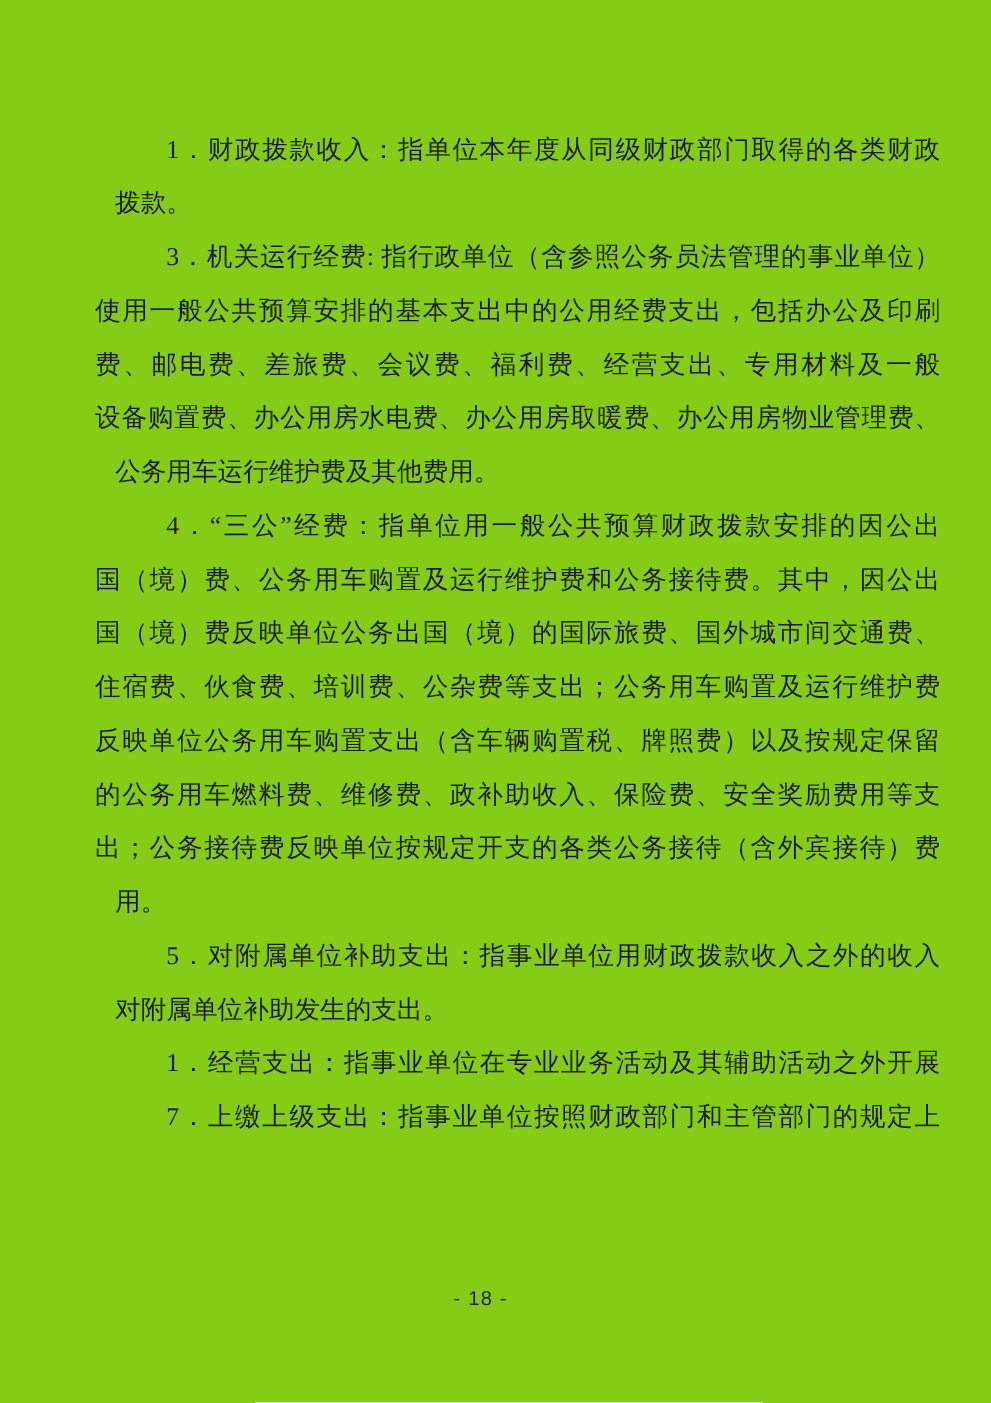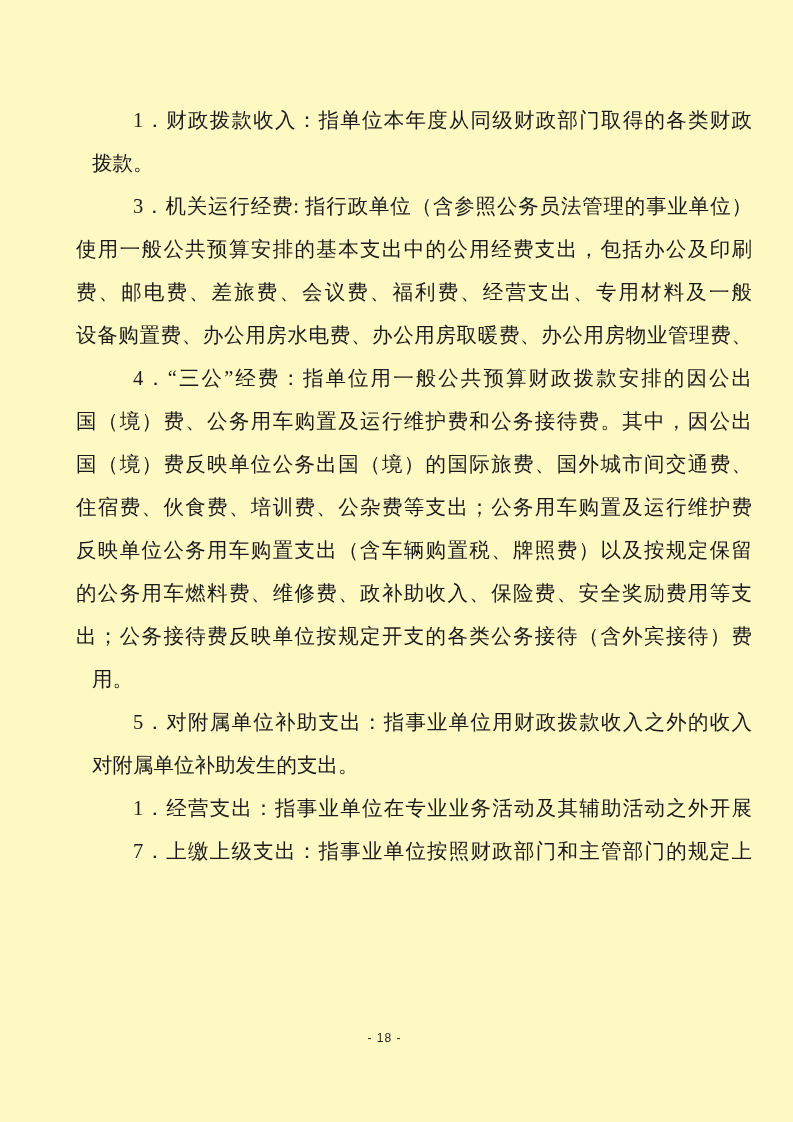--- a/index.html
+++ b/index.html
@@ -4,21 +4,21 @@
 <style>
   html, body {
     margin: 0;
     padding: 0;
     background: #ffffff;
   }
   .page {
     position: relative;
     width: 793px;
     height: 1122px;
-    background: #fef9c3;
+    background: #84cc16;
     color: #1a1a1a;
     overflow: hidden;
   }
   .doc-body {
     position: absolute;
     left: 76px;
     top: 99px;
     width: 676px;
     font-family: "Liberation Serif", "DejaVu Serif", serif;
     font-size: 20.5px;
@@ -43,39 +43,40 @@
   .line.indent {
     text-indent: 57px;
   }
   .footer {
     position: absolute;
     top: 1031px;
     left: 0;
     width: 769px;
     text-align: center;
     font-family: "Liberation Sans", "DejaVu Sans", sans-serif;
-    font-size: 12px;
+    font-size: 16px;
     letter-spacing: 1px;
     color: #222222;
   }
 </style>
 </head>
 <body>
 
 <div class="page">
   <div class="doc-body" id="doc-body">
       <div class="para">
         <div class="line indent">1．财政拨款收入：指单位本年度从同级财政部门取得的各类财政</div>
         <div class="line no-fill">拨款。</div>
       </div>
       <div class="para">
         <div class="line indent">3．机关运行经费: 指行政单位（含参照公务员法管理的事业单位）</div>
         <div class="line">使用一般公共预算安排的基本支出中的公用经费支出，包括办公及印刷</div>
         <div class="line">费、邮电费、差旅费、会议费、福利费、经营支出、专用材料及一般</div>
         <div class="line">设备购置费、办公用房水电费、办公用房取暖费、办公用房物业管理费、</div>
+        <div class="line no-fill">公务用车运行维护费及其他费用。</div>
       </div>
       <div class="para">
         <div class="line indent">4．“三公”经费：指单位用一般公共预算财政拨款安排的因公出</div>
         <div class="line">国（境）费、公务用车购置及运行维护费和公务接待费。其中，因公出</div>
         <div class="line">国（境）费反映单位公务出国（境）的国际旅费、国外城市间交通费、</div>
         <div class="line">住宿费、伙食费、培训费、公杂费等支出；公务用车购置及运行维护费</div>
         <div class="line">反映单位公务用车购置支出（含车辆购置税、牌照费）以及按规定保留</div>
         <div class="line">的公务用车燃料费、维修费、政补助收入、保险费、安全奖励费用等支</div>
         <div class="line">出；公务接待费反映单位按规定开支的各类公务接待（含外宾接待）费</div>
         <div class="line no-fill">用。</div>

